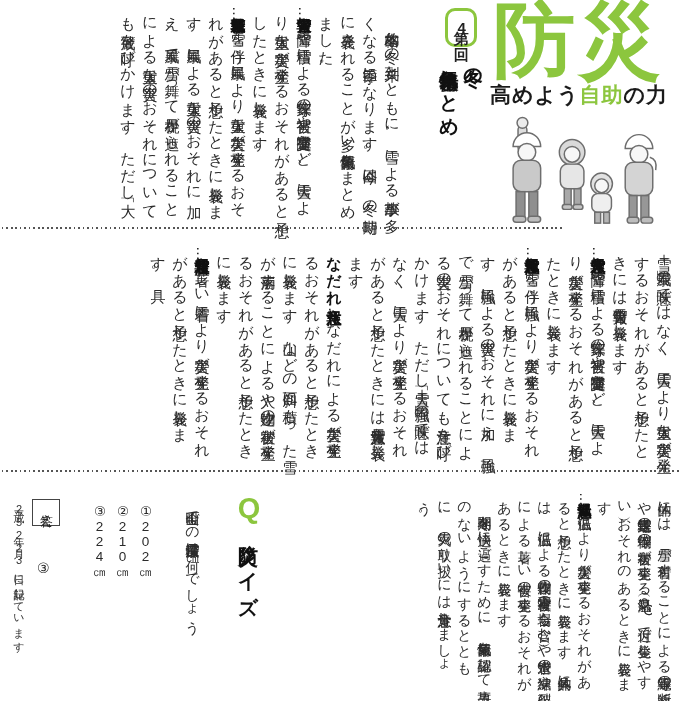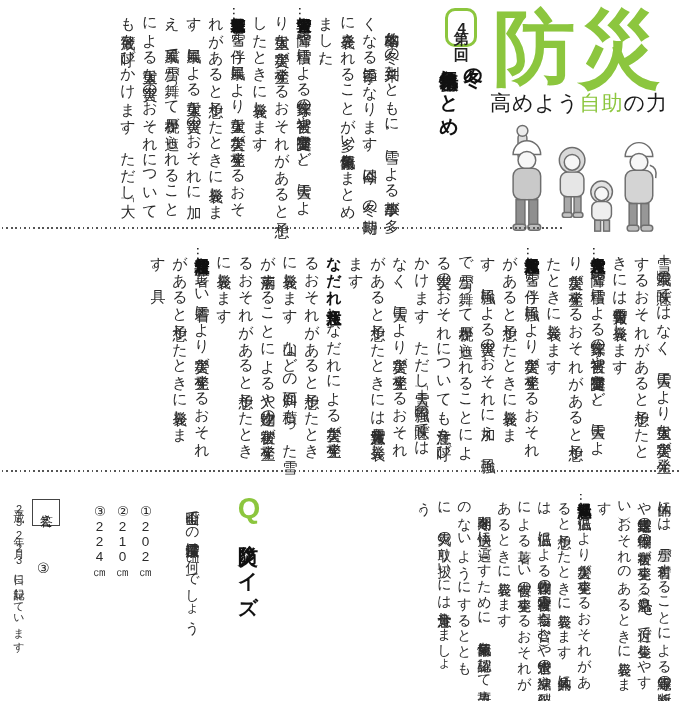--- a/index.html
+++ b/index.html
@@ -1,23 +1,23 @@
 <!DOCTYPE html>
 <html lang="ja"><head>
 <meta charset="utf-8">
 <style>
   html,body { margin:0; padding:0; background:#fff; }
   .page {
     position:relative; width:683px; height:701px; background:#fff;
     font-family:"Liberation Sans","DejaVu Sans",sans-serif; overflow:hidden;
   }
   
-  .masthead { position:absolute; left:478px; top:8px; width:202px; text-align:center; }
+  .masthead { position:absolute; left:478px; top:0px; width:202px; text-align:center; }
   .logo { font-size:82px; font-weight:900; color:#8cc63e; line-height:0.98; letter-spacing:4px; }
-  .tagline { font-size:21px; font-weight:400; color:#1a1a1a; letter-spacing:1px; margin-top:1px; }
+  .tagline { font-size:21px; font-weight:700; color:#1a1a1a; letter-spacing:1px; margin-top:1px; }
   .tagline .accent { color:#8cc63e; }
   .family { display:block; margin:4px auto 0; }
   
   .titleblock { position:absolute; left:434px; top:8px; width:54px; display:flex; flex-direction:column; align-items:center; }
   .badge { writing-mode:vertical-rl; text-orientation:upright; border:3px solid #8cc63e; border-radius:10px;
            padding:8px 5px; font-size:15px; font-weight:600; color:#222; background:#fff; line-height:1.1; }
   .title { writing-mode:vertical-rl; white-space:pre-line; font-size:19px; font-weight:700;
            margin:8px 0 0; line-height:24px; letter-spacing:1px; color:#111; }
   
   .vflow { position:absolute; writing-mode:vertical-rl; text-orientation:mixed; color:#2b2b2b; }

